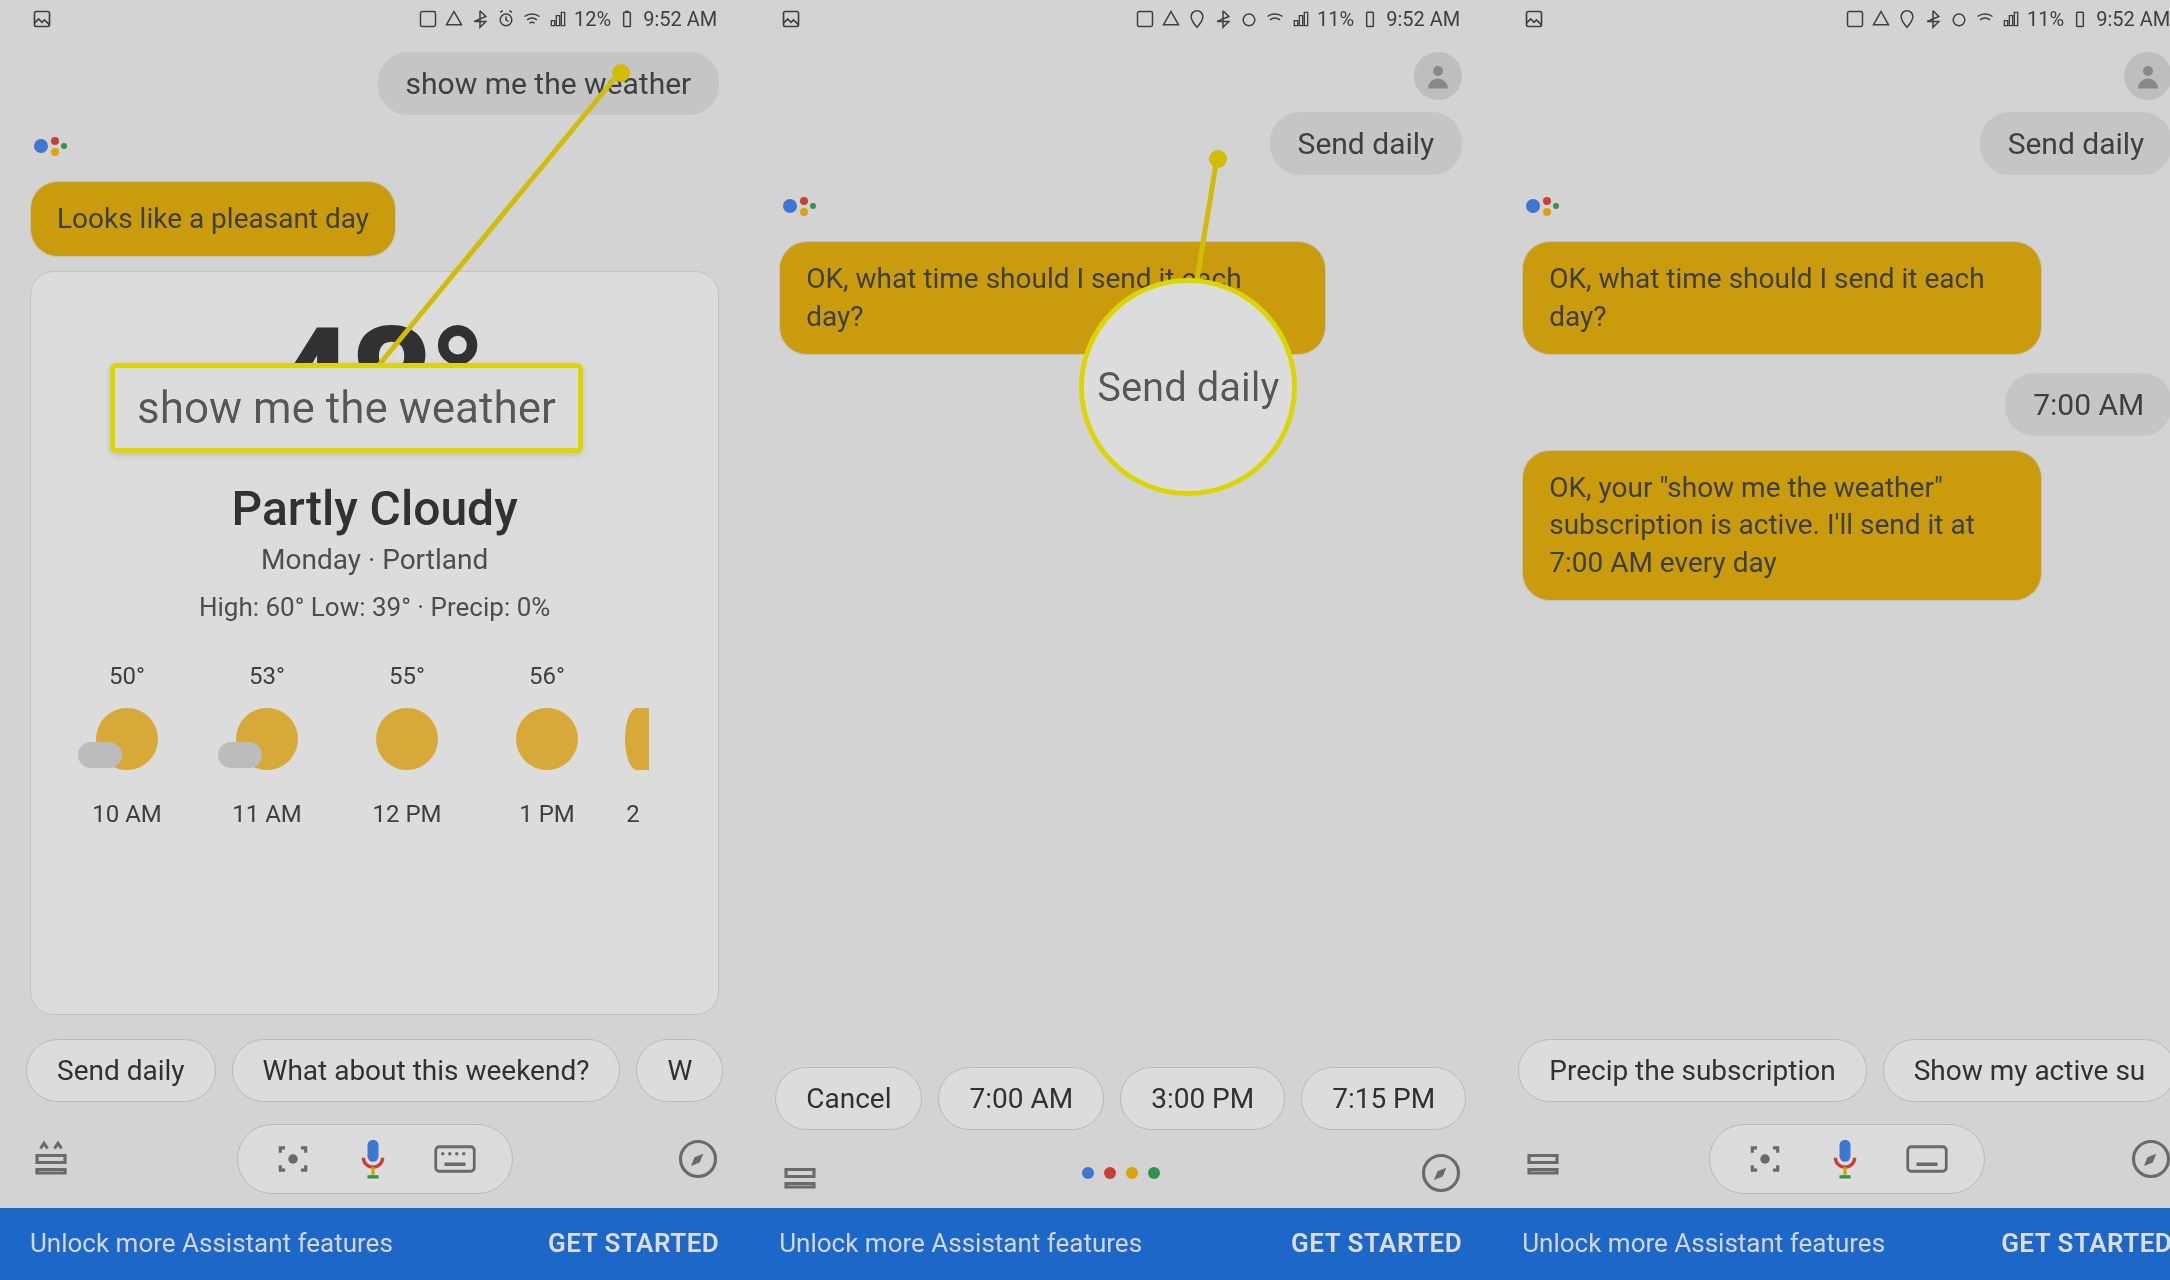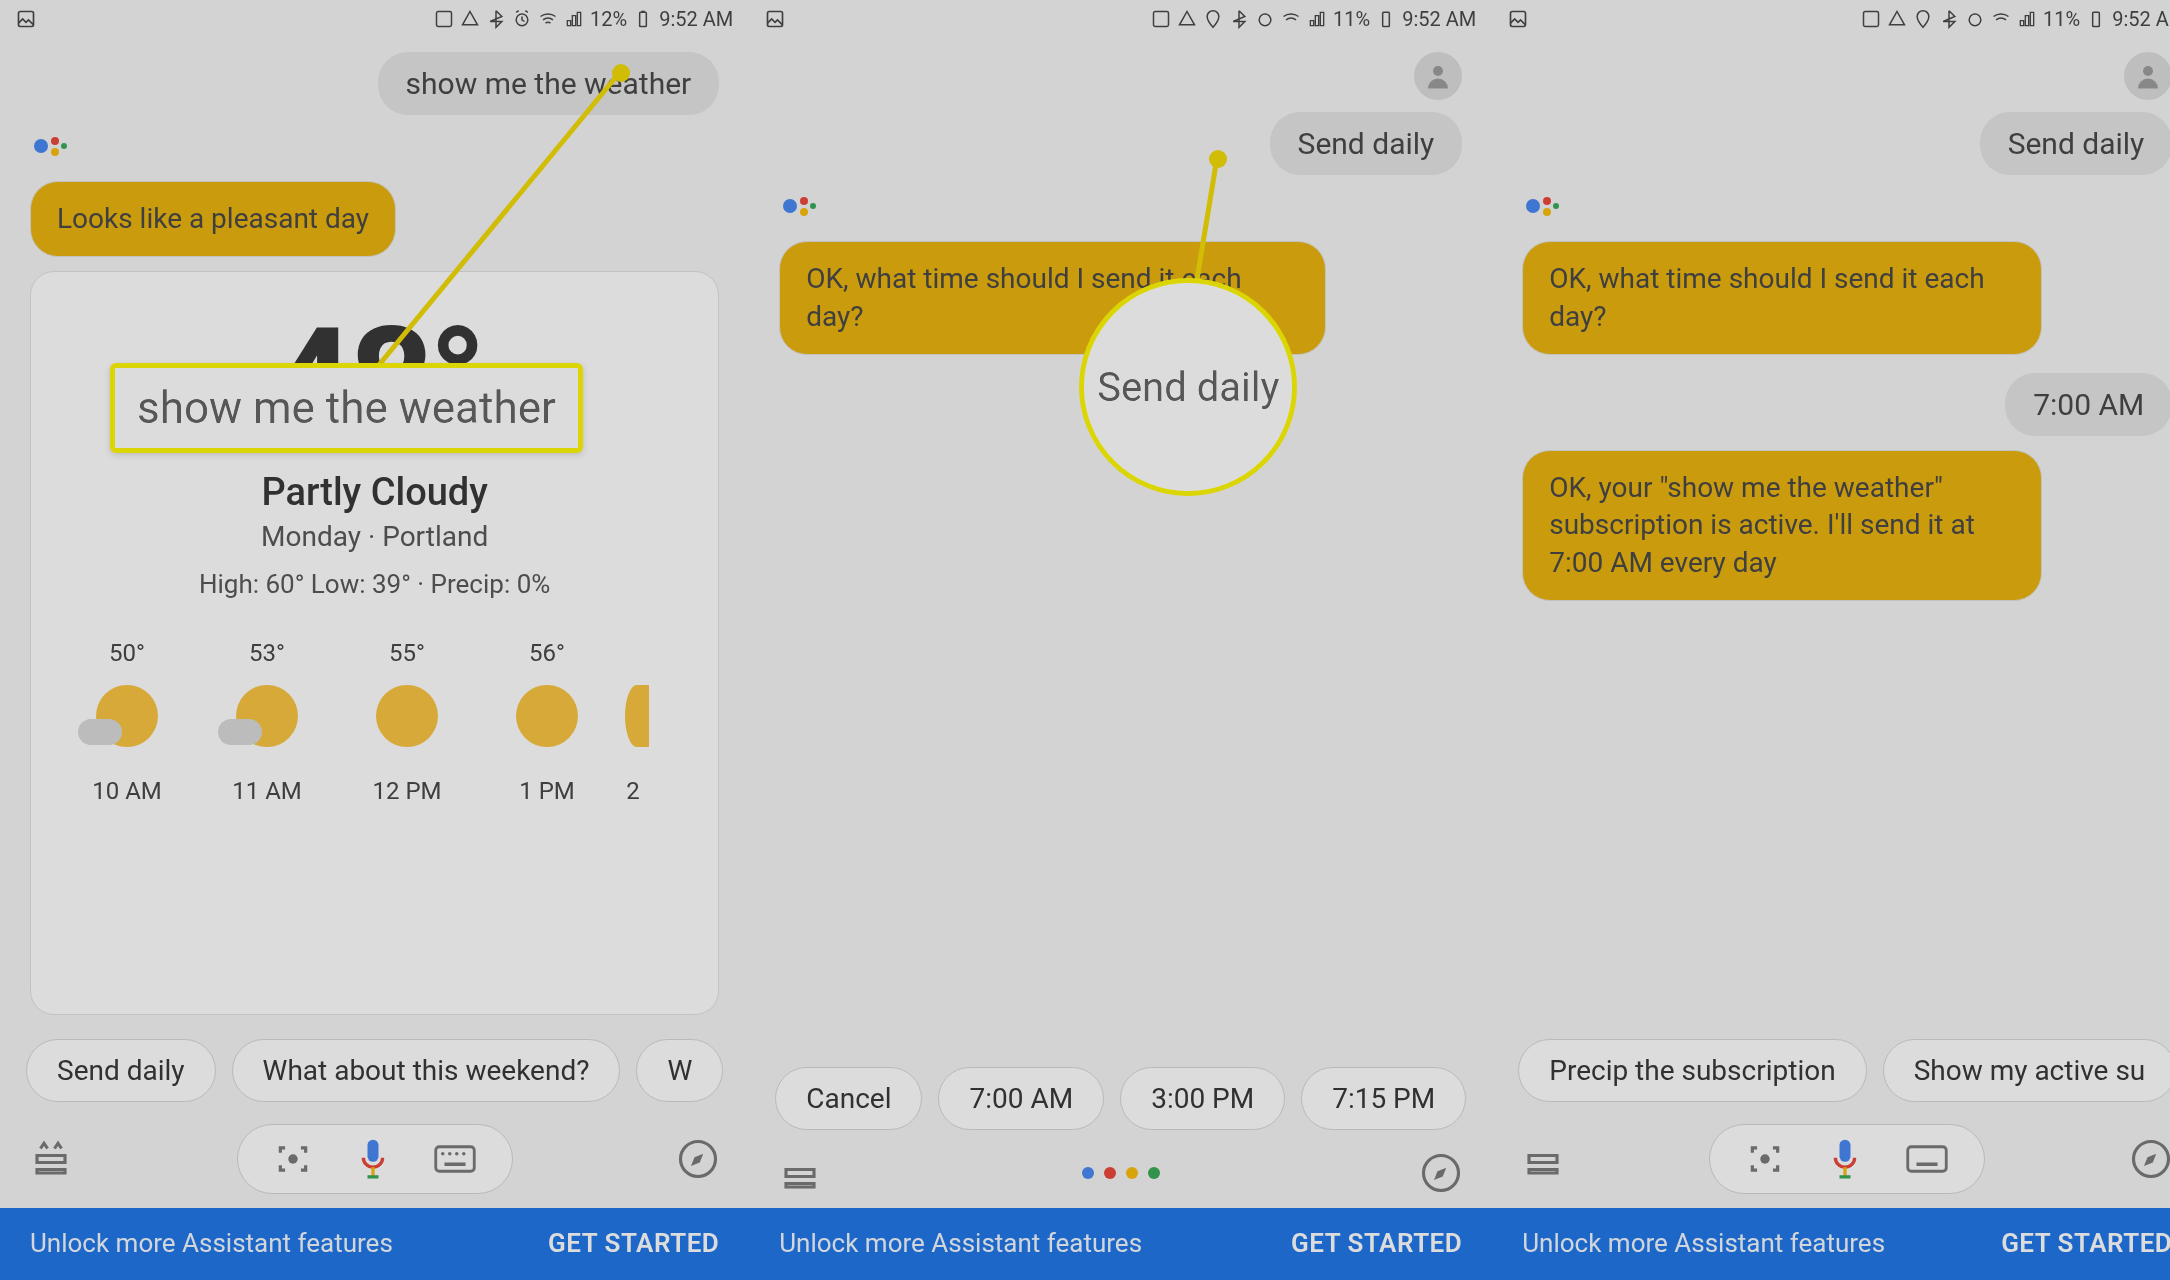--- a/index.html
+++ b/index.html
@@ -1,21 +1,21 @@
 <!DOCTYPE html>
 <html><head>
 <meta charset="utf-8">
 <style>
   * { margin: 0; padding: 0; box-sizing: border-box; font-family: -apple-system, BlinkMacSystemFont, "Segoe UI", Roboto, sans-serif; }
   body { display: flex; width: 2170px; height: 1280px; overflow: hidden; background: #666; }
   .screen { flex: 1; position: relative; background: #f5f5f5; display: flex; flex-direction: column; filter: brightness(0.88) contrast(0.95); }
   .sep { width: 6px; background: #626262; }
 
   
-  .statusbar { height: 38px; display: flex; justify-content: space-between; align-items: center; padding: 0 16px; font-size: 20px; color: #444; }
+  .statusbar { height: 38px; display: flex; justify-content: space-between; align-items: center; padding: 0 32px; font-size: 20px; color: #444; }
   .sb-left { display: flex; gap: 4px; align-items: center; }
   .sb-right { display: flex; gap: 6px; align-items: center; font-size: 18px; }
   .sb-icon { width: 20px; height: 20px; display: inline-block; }
   .sb-text { font-size: 20px; }
 
   
   .chat { flex: 1; padding: 14px 30px; display: flex; flex-direction: column; gap: 14px; position: relative; overflow: hidden; }
 
   .user-row { display: flex; justify-content: flex-end; align-items: center; gap: 10px; }
   .avatar { width: 48px; height: 48px; border-radius: 50%; background: #dcdcdc; display: flex; align-items: center; justify-content: center; }
@@ -27,21 +27,21 @@
   .adot.blue  { width: 14px; height: 14px; background: #4285f4; top: 2px; }
   .adot.red   { width: 8px; height: 8px; background: #ea4335; left: 17px; top: 0; }
   .adot.ylw   { width: 8px; height: 8px; background: #fbbc05; left: 17px; top: 11px; }
   .adot.grn   { width: 6px; height: 6px; background: #34a853; left: 27px; top: 6px; }
 
   .assistant-bubble { align-self: flex-start; background: #eab308; border: 1px solid #e1e1e1; border-radius: 28px; padding: 18px 26px; font-size: 28px; color: #444; max-width: 80%; line-height: 1.35; }
 
   
   .weather-card { background: #fff; border: 1px solid #e1e1e1; border-radius: 24px; padding: 36px 26px 26px; position: relative; flex: 1; overflow: hidden; }
   .bigtemp { font-size: 150px; font-weight: 700; color: #333; text-align: center; line-height: 1; letter-spacing: -6px; }
-  .cond { font-size: 38px; color: #333; text-align: center; margin-top: 12px; font-weight: 500; }
+  .cond { font-size: 48px; color: #333; text-align: center; margin-top: 22px; font-weight: 500; }
   .meta { font-size: 28px; color: #555; text-align: center; margin-top: 6px; }
   .deets { font-size: 26px; color: #555; text-align: center; margin-top: 16px; }
 
   .hourly { display: flex; margin-top: 40px; justify-content: flex-start; gap: 0; }
   .hour { flex: 0 0 140px; text-align: center; }
   .hour-temp { font-size: 24px; color: #444; }
   .hour-icon { width: 62px; height: 62px; margin: 18px auto; border-radius: 50%; background: #f9c23c; position: relative; }
   .hour-icon.pc::after { content: ""; position: absolute; width: 44px; height: 26px; background: #d9d9d9; border-radius: 20px; left: -18px; bottom: 2px; }
   .hour-label { font-size: 24px; color: #444; margin-top: 30px; }
 

